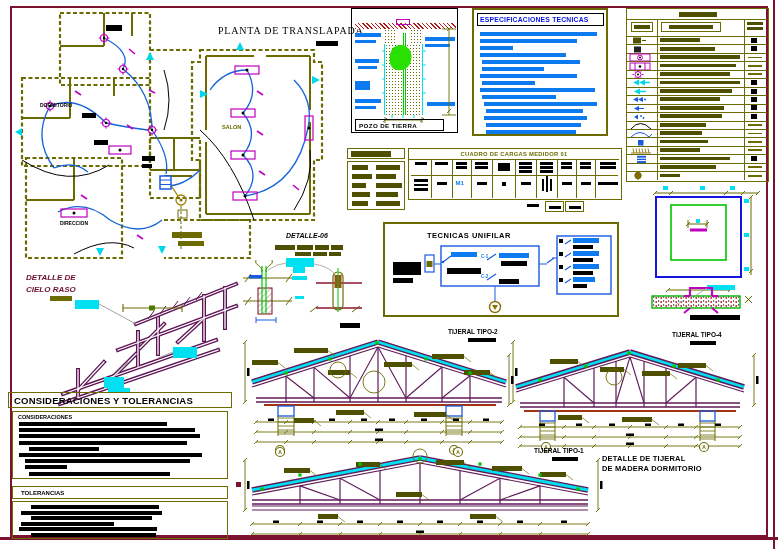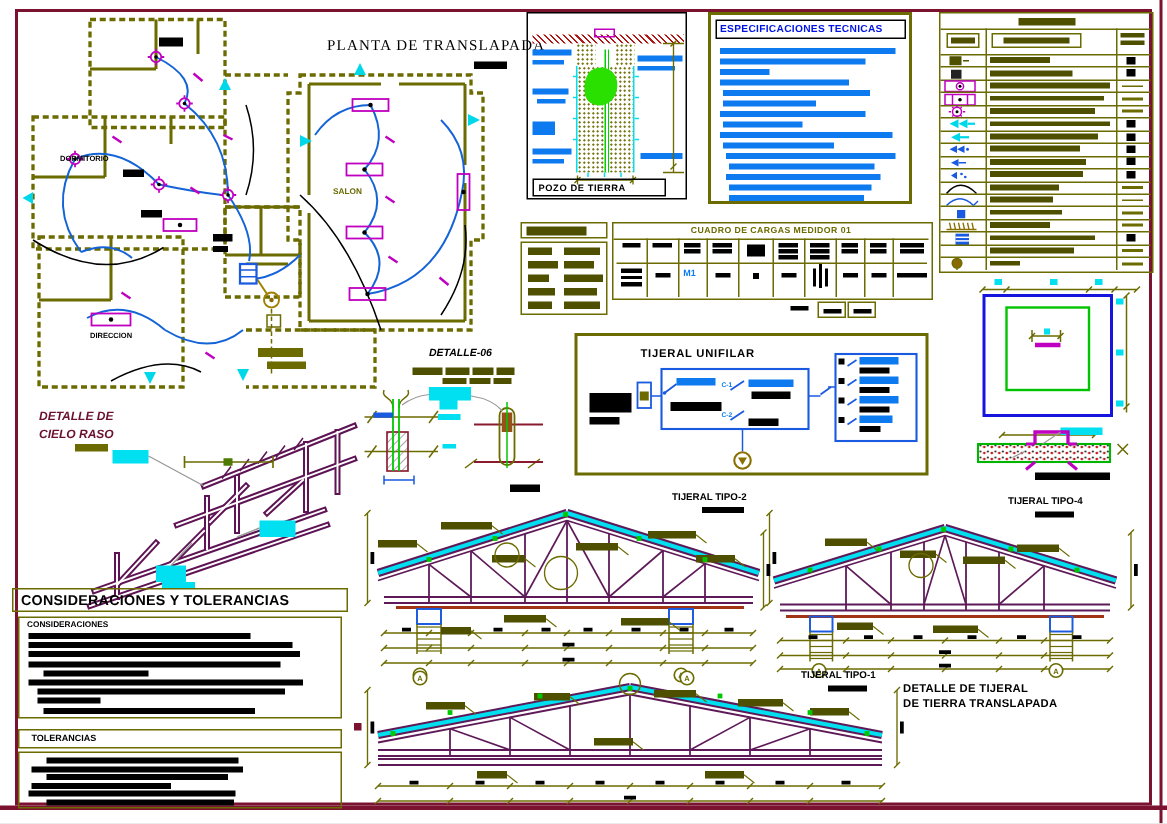--- a/index.html
+++ b/index.html
@@ -437,21 +437,21 @@
     <div class="bbar" style="left:119px;top:56px;width:12px;height:3px"></div>
     <div class="obox" style="left:137px;top:53px;width:19px;height:11px">
         <div class="bbar" style="left:3px;top:4px;width:12px;height:3px"></div>
       </div>
     <div class="obox" style="left:157px;top:53px;width:19px;height:11px">
         <div class="bbar" style="left:3px;top:4px;width:12px;height:3px"></div>
       </div>
   </div>
 
   <div class="abs" style="left:383px;top:222px;width:236px;height:95px;border:2px solid #6b6b00">
-    <div class="t" style="left:42px;top:8px;font-size:7.5px;font-weight:bold;letter-spacing:0.5px">TIJERAL UNIFILAR</div>
+    <div class="t" style="left:42px;top:8px;font-size:7.5px;font-weight:bold;letter-spacing:0.5px">TECNICAS UNIFILAR</div>
     <svg style="left:0;top:0" width="232" height="91" viewBox="0 0 232 91">
       <rect x="8" y="38" width="28" height="13" fill="#000"></rect>
       <rect x="8" y="54" width="20" height="5" fill="#000"></rect>
       <rect x="40" y="31" width="9" height="17" fill="none" stroke="#1a5ae0" stroke-width="1.2"></rect>
       <rect x="41.5" y="37" width="6" height="6" fill="#6b6b00"></rect>
       <path d="M49,40 H56 M154,40 H162 M167,34 H172" stroke="#1a5ae0" stroke-width="1"></path>
       <rect x="56" y="22" width="98" height="40" fill="none" stroke="#1a5ae0" stroke-width="1.4"></rect>
       <path d="M58,38 l8,-6" stroke="#1a5ae0" stroke-width="1.2"></path>
         <circle cx="58" cy="38" r="1.2" fill="#1a5ae0"></circle>
       <rect x="66" y="28" width="26" height="5" fill="#0d7af0"></rect>
@@ -889,21 +889,21 @@
     </svg>
 
   <div class="t" style="left:448px;top:329px;font-size:6.5px;font-weight:bold">TIJERAL TIPO-2</div>
   <div class="bbar" style="left:468px;top:338px;width:28px;height:3.5px"></div>
   <div class="t" style="left:672px;top:332px;font-size:6.5px;font-weight:bold">TIJERAL TIPO-4</div>
   <div class="bbar" style="left:690px;top:341px;width:26px;height:3.5px"></div>
   <div class="t" style="left:534px;top:448px;font-size:6.5px;font-weight:bold">TIJERAL TIPO-1</div>
   <div class="bbar" style="left:552px;top:457px;width:26px;height:3.5px"></div>
 
   <div class="t" style="left:602px;top:455px;font-size:7.5px;font-weight:bold;letter-spacing:0.2px">DETALLE DE TIJERAL</div>
-  <div class="t" style="left:602px;top:465px;font-size:7.5px;font-weight:bold;letter-spacing:0.2px">DE TIERRA TRANSLAPADA</div>
+  <div class="t" style="left:602px;top:465px;font-size:7.5px;font-weight:bold;letter-spacing:0.2px">DE MADERA DORMITORIO</div>
 
   <svg style="left:645px;top:184px" width="130" height="140" viewBox="0 0 130 140">
     <defs>
       <pattern id="rb" width="5" height="4" patternUnits="userSpaceOnUse">
         <rect width="5" height="4" fill="#fff"></rect>
         <circle cx="1.2" cy="2" r="0.9" fill="#c02020"></circle>
           <circle cx="3.6" cy="1" r="0.7" fill="#222"></circle>
       </pattern>
     </defs>
     <g stroke="#6b6b00" stroke-width="1" fill="none">

